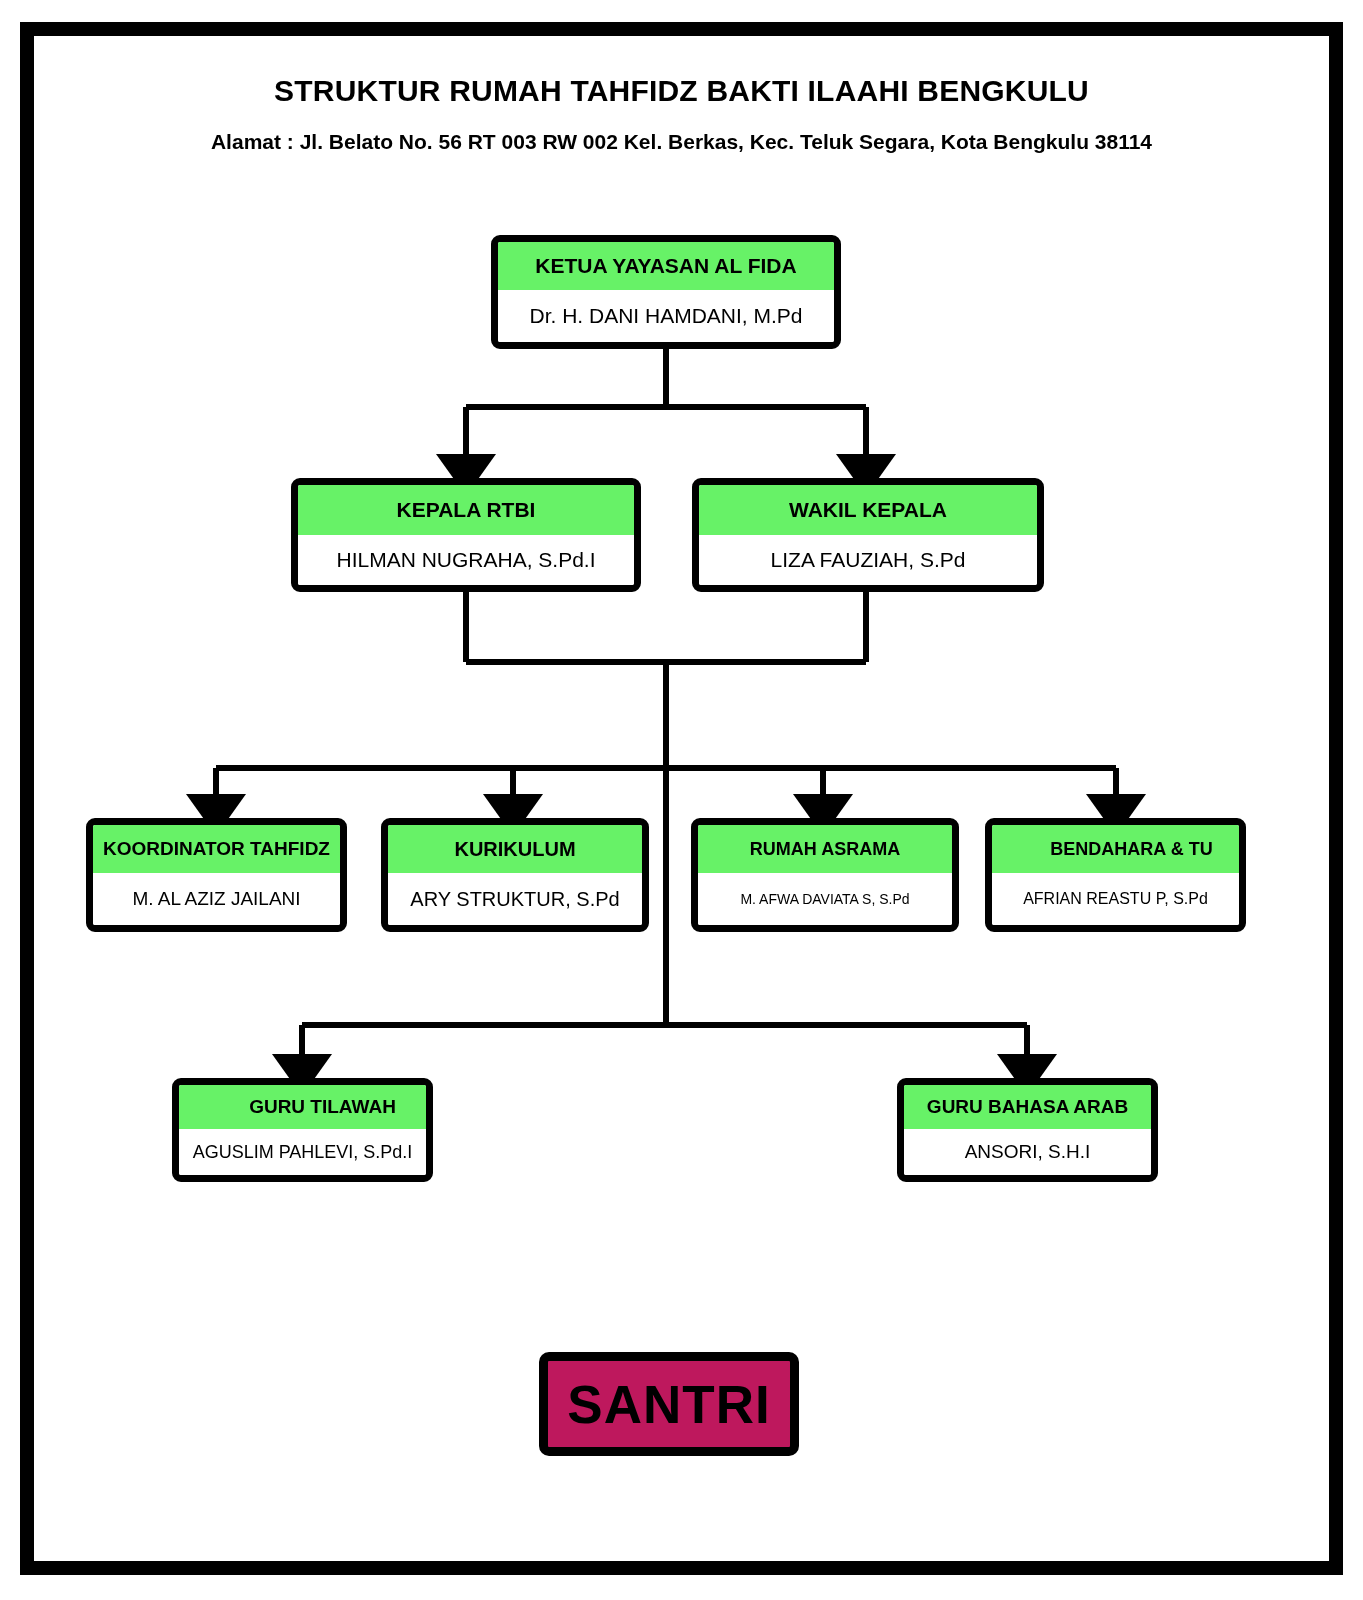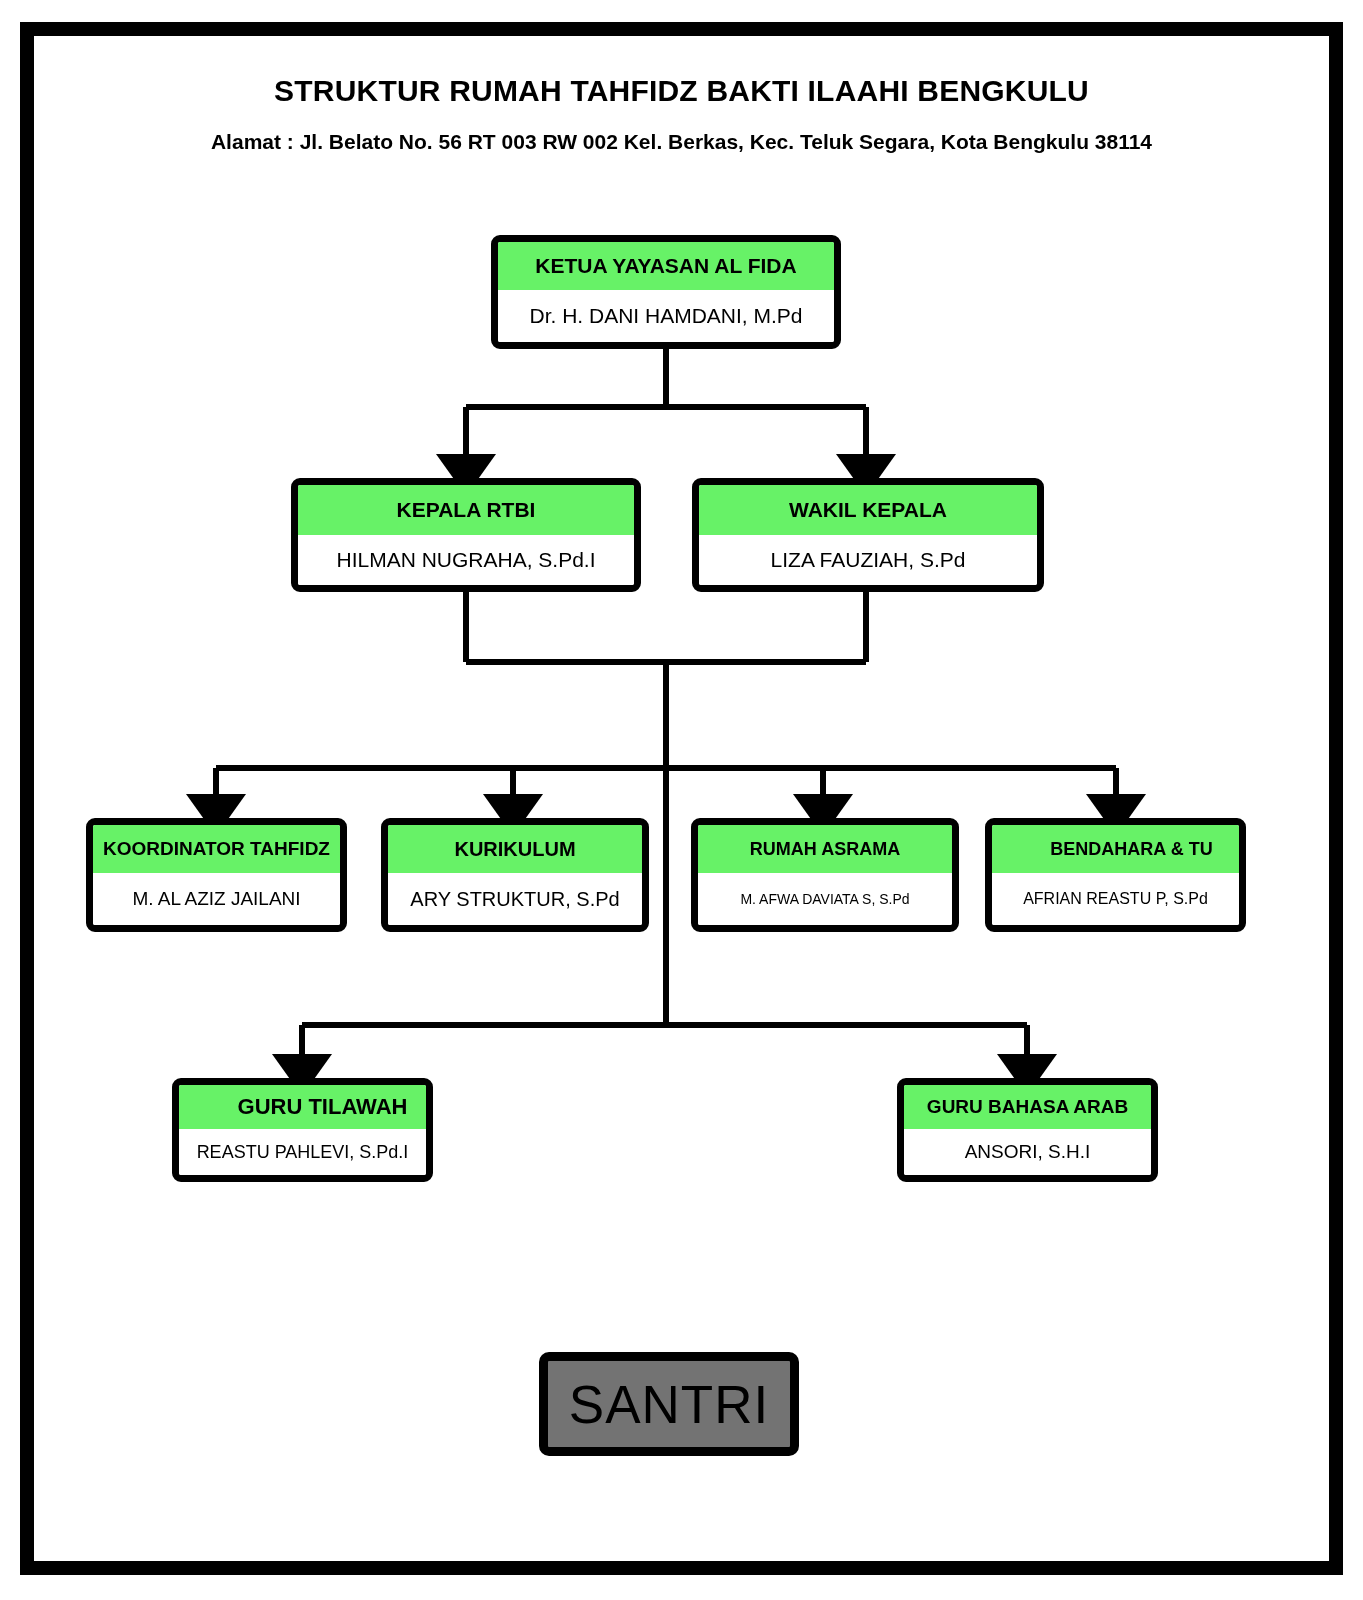--- a/index.html
+++ b/index.html
@@ -124,43 +124,43 @@
   #n-wali .bdy { font-size: 14px; }
   #n-bendahara   { left: 985px; width: 261px; }
   #n-bendahara .hdr { font-size: 18px; padding-left: 32px; }
   #n-bendahara .bdy { font-size: 16px; }
 
   
   .lvl4 { top: 1078px; height: 104px; }
   .lvl4 .hdr { height: 44px; }
   .lvl4 .bdy { height: 46px; }
   #n-tilawah { left: 172px; width: 261px; }
-  #n-tilawah .hdr { font-size: 22px; padding-left: 40px; }
+  #n-tilawah .hdr { font-size: 19px; padding-left: 40px; }
   #n-tilawah .bdy { font-size: 18px; }
   #n-arab { left: 897px; width: 261px; }
   #n-arab .hdr { font-size: 19px; }
   #n-arab .bdy { font-size: 19px; }
 
   
   #n-santri {
     position: absolute;
     left: 539px;
     top: 1352px;
     width: 260px;
     height: 104px;
     box-sizing: border-box;
     border: 9px solid #000000;
     border-radius: 10px;
-    background: #737373;
+    background: #be185d;
     display: flex;
     align-items: center;
     justify-content: center;
     color: #000000;
     font-size: 53px;
-    font-weight: normal;
+    font-weight: bold;
     letter-spacing: 1px;
   }
 </style>
 </head>
 <body>
 
 <div id="page">
 
   <div id="frame"></div>
 
@@ -225,21 +225,21 @@
     <div class="hdr">RUMAH ASRAMA</div>
     <div class="bdy">M. AFWA DAVIATA S, S.Pd</div>
   </div>
   <div class="node lvl3" id="n-bendahara">
     <div class="hdr">BENDAHARA &amp; TU</div>
     <div class="bdy">AFRIAN REASTU P, S.Pd</div>
   </div>
 
   <div class="node lvl4" id="n-tilawah">
     <div class="hdr">GURU TILAWAH</div>
-    <div class="bdy">REASTU PAHLEVI, S.Pd.I</div>
+    <div class="bdy">AGUSLIM PAHLEVI, S.Pd.I</div>
   </div>
   <div class="node lvl4" id="n-arab">
     <div class="hdr">GURU BAHASA ARAB</div>
     <div class="bdy">ANSORI, S.H.I</div>
   </div>
 
   <div id="n-santri">SANTRI</div>
 
 </div>
 

